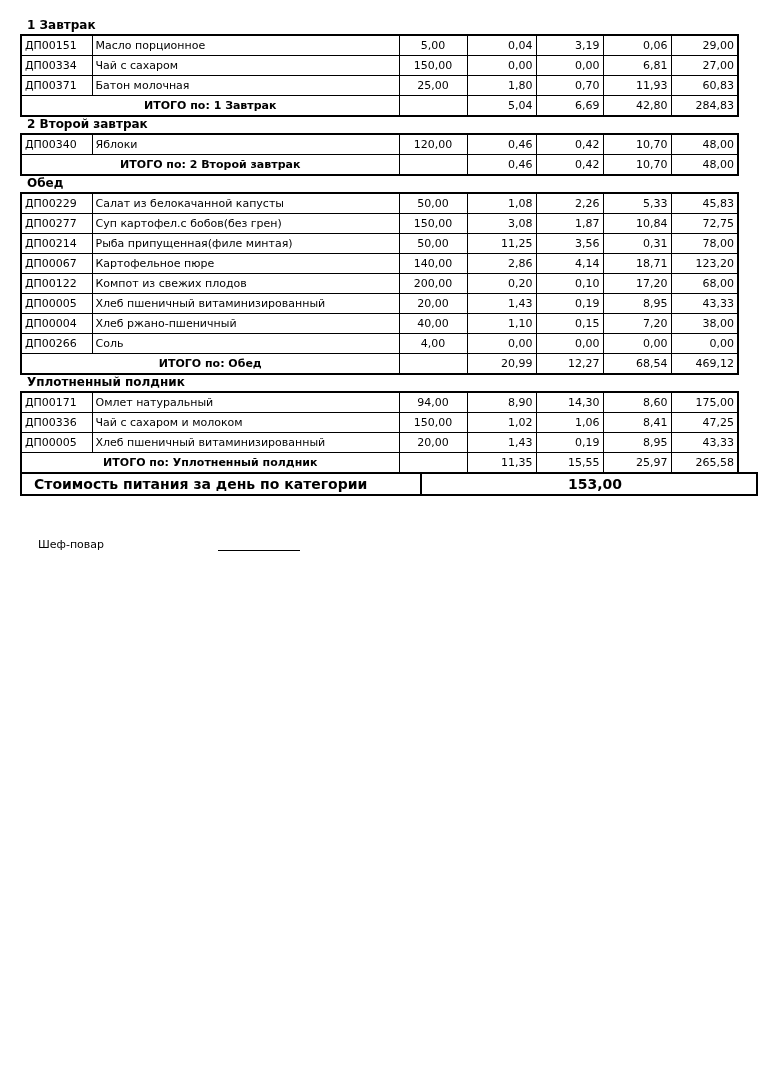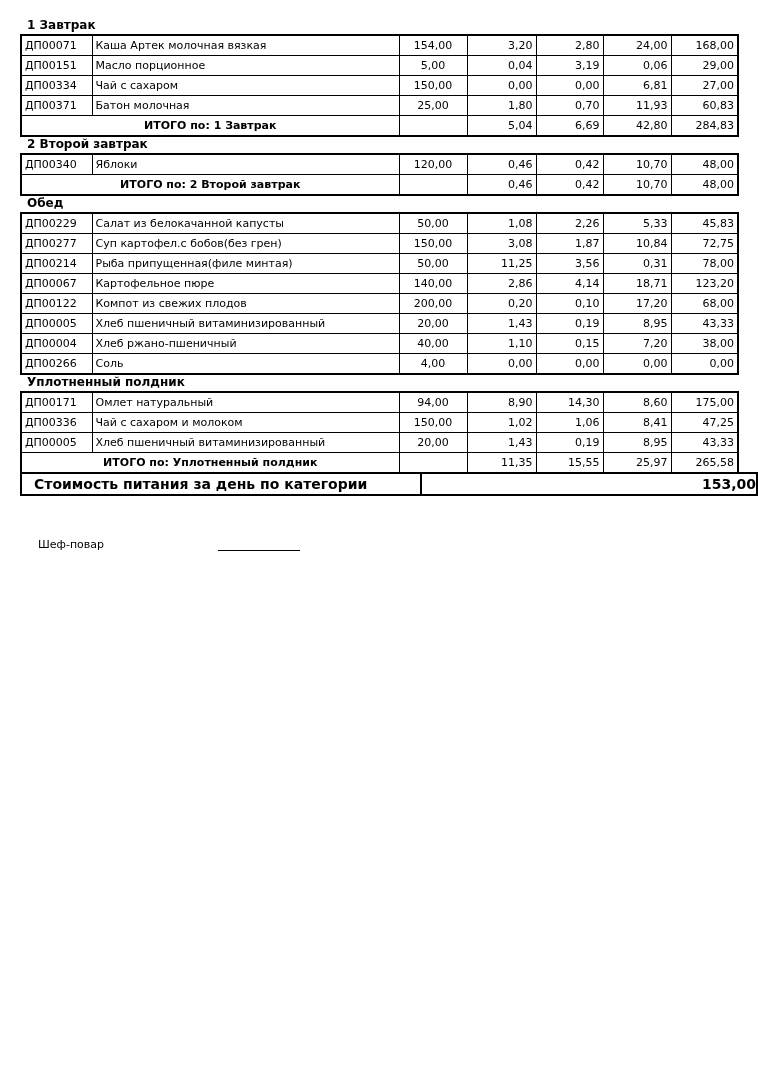--- a/index.html
+++ b/index.html
@@ -57,21 +57,21 @@
   table.summary-table td {
     border: 2px solid #000;
     height: 20px;
     line-height: 20px;
     font-size: 14px;
     font-weight: bold;
     white-space: nowrap;
     overflow: hidden;
   }
   td.sum-label { width: 376px; padding: 0 12px; }
-  td.sum-value { width: 336px; padding: 0 0 0 12px; text-align: right; }
+  td.sum-value { width: 336px; padding: 0 0 0 12px; text-align: center; }
 
   .signature {
     position: relative;
     margin: 42px 0 0 38px;
     font-size: 11px;
     line-height: 13px;
     height: 16px;
   }
   .sig-line {
     position: absolute;
@@ -93,29 +93,20 @@
           <colgroup>
             <col style="width: 71px;">
             <col style="width: 307px;">
             <col style="width: 68px;">
             <col style="width: 69px;">
             <col style="width: 67px;">
             <col style="width: 68px;">
             <col style="width: 67px;">
           </colgroup>
           <tbody>
-            <tr>
-              <td class="code">ДП00071</td>
-              <td class="name">Каша Артек молочная вязкая</td>
-              <td class="qty">154,00</td>
-              <td class="num">3,20</td>
-              <td class="num">2,80</td>
-              <td class="num">24,00</td>
-              <td class="num">168,00</td>
-            </tr>
             <tr>
               <td class="code">ДП00151</td>
               <td class="name">Масло порционное</td>
               <td class="qty">5,00</td>
               <td class="num">0,04</td>
               <td class="num">3,19</td>
               <td class="num">0,06</td>
               <td class="num">29,00</td>
             </tr>
             <tr>
@@ -258,20 +249,28 @@
             </tr>
             <tr>
               <td class="code">ДП00266</td>
               <td class="name">Соль</td>
               <td class="qty">4,00</td>
               <td class="num">0,00</td>
               <td class="num">0,00</td>
               <td class="num">0,00</td>
               <td class="num">0,00</td>
             </tr>
+            <tr>
+              <td class="total-label" colspan="2">ИТОГО по: Обед</td>
+              <td class="qty"></td>
+              <td class="num">20,99</td>
+              <td class="num">12,27</td>
+              <td class="num">68,54</td>
+              <td class="num">469,12</td>
+            </tr>
           </tbody>
         </table>
       </div>
       <div>
         <div class="section-title">Уплотненный полдник</div>
         <table class="grid">
           <colgroup>
             <col style="width: 71px;">
             <col style="width: 307px;">
             <col style="width: 68px;">

